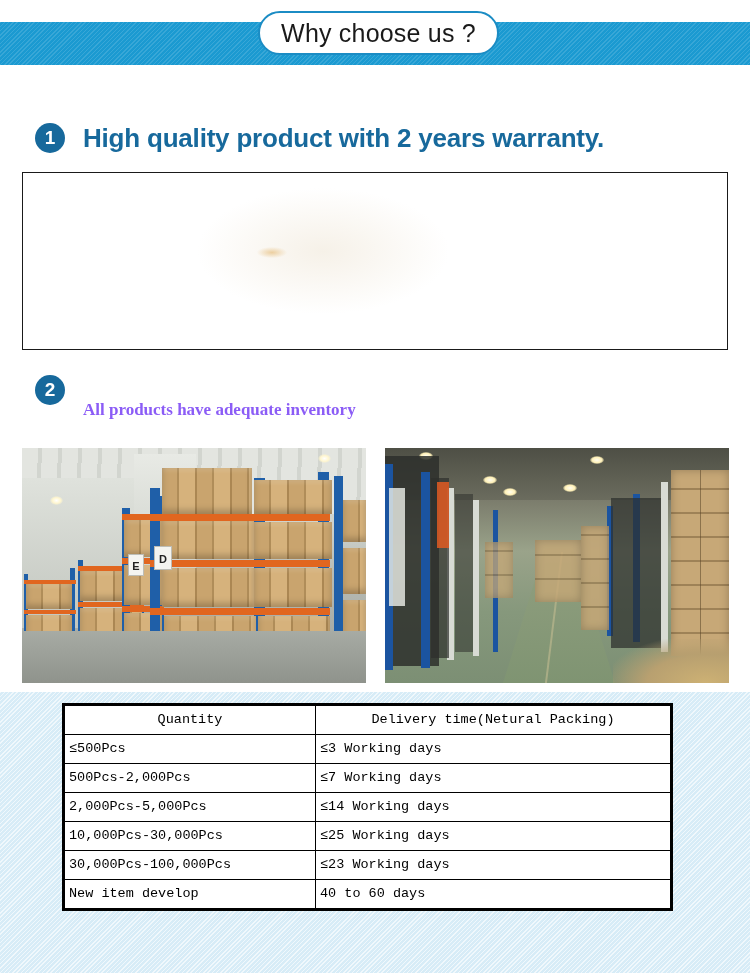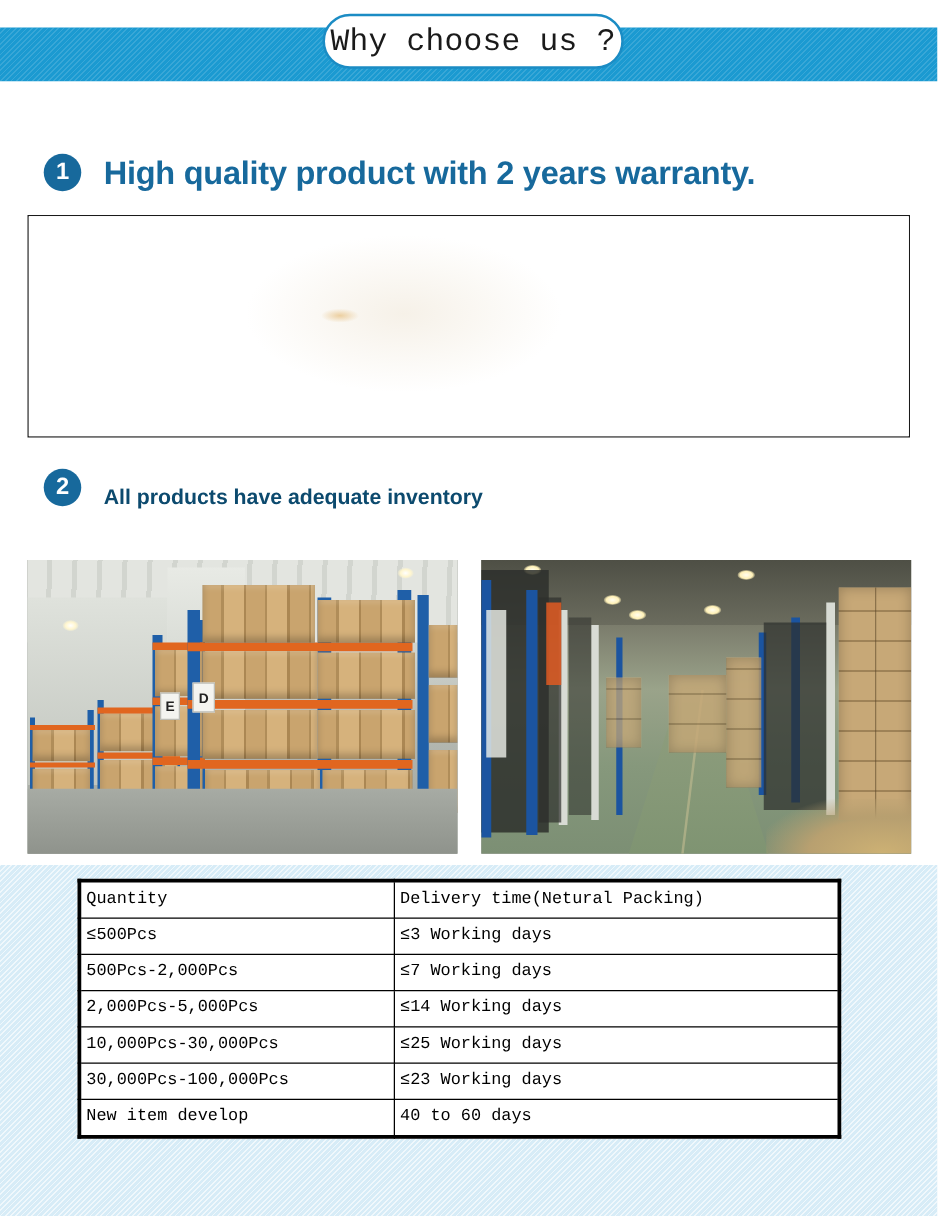--- a/index.html
+++ b/index.html
@@ -23,43 +23,43 @@
   .title-pill {
     position:absolute; left:258px; top:11px; width:241px; height:44px;
     background:#ffffff;
     border:2px solid #1b8cc4;
     border-radius:22px;
     display:flex; align-items:center; justify-content:center;
     z-index:3;
   }
   .title-pill span {
     font-size:25px; color:#1a1a1a; letter-spacing:.2px;
-    font-family:Liberation Mono, monospace; font-weight:400;
+    font-family:Liberation Sans, sans-serif; font-weight:400;
     white-space:nowrap;
   }
 
   
   .feature { position:absolute; display:flex; align-items:flex-start; }
   .badge {
     width:30px; height:30px; border-radius:50%;
     background:#17699c; color:#ffffff;
     display:flex; align-items:center; justify-content:center;
     font-size:19px; font-weight:bold; flex:0 0 auto;
     font-family:"Liberation Sans", sans-serif;
   }
   .feature-text { margin-left:18px; }
   .feature-title {
     font-size:26px; font-weight:bold; color:#17699c;
     font-family:"Liberation Sans", sans-serif;
     letter-spacing:-0.2px; line-height:30px; white-space:nowrap;
   }
   .feature-sub {
-    font-size:17px; font-weight:bold; color:#0c4a6e;
-    font-family:Liberation Sans, sans-serif;
-    line-height:22px; margin-top:12px; white-space:nowrap;
+    font-size:17px; font-weight:bold; color:#8b5cf6;
+    font-family:Liberation Serif, serif;
+    line-height:22px; margin-top:24px; white-space:nowrap;
   }
   .feature-1 { left:35px; top:123px; }
   .feature-2 { left:35px; top:375px; }
 
   
   .photo-blank {
     position:absolute; left:22px; top:172px; width:706px; height:178px;
     border:1px solid #1a1a1a; background:#ffffff; overflow:hidden;
   }
   .photo-blank .haze {
@@ -139,21 +139,21 @@
   }
   table.delivery td {
     border:1px solid #000000;
     font-family:"Liberation Mono", monospace;
     font-size:13.5px; color:#000000;
     height:28px; padding:0 4px; line-height:28px;
     white-space:nowrap; overflow:hidden;
   }
   table.delivery col.c1 { width:252px; }
   table.delivery col.c2 { width:356px; }
-  table.delivery tr.head td { text-align:left; }
+  table.delivery tr.head td { text-align:center; }
 </style>
 </head>
 <body>
 
 <div class="page">
 
   <div class="banner"></div>
   <div class="title-pill">
     <span>Why choose us ?</span>
   </div>

